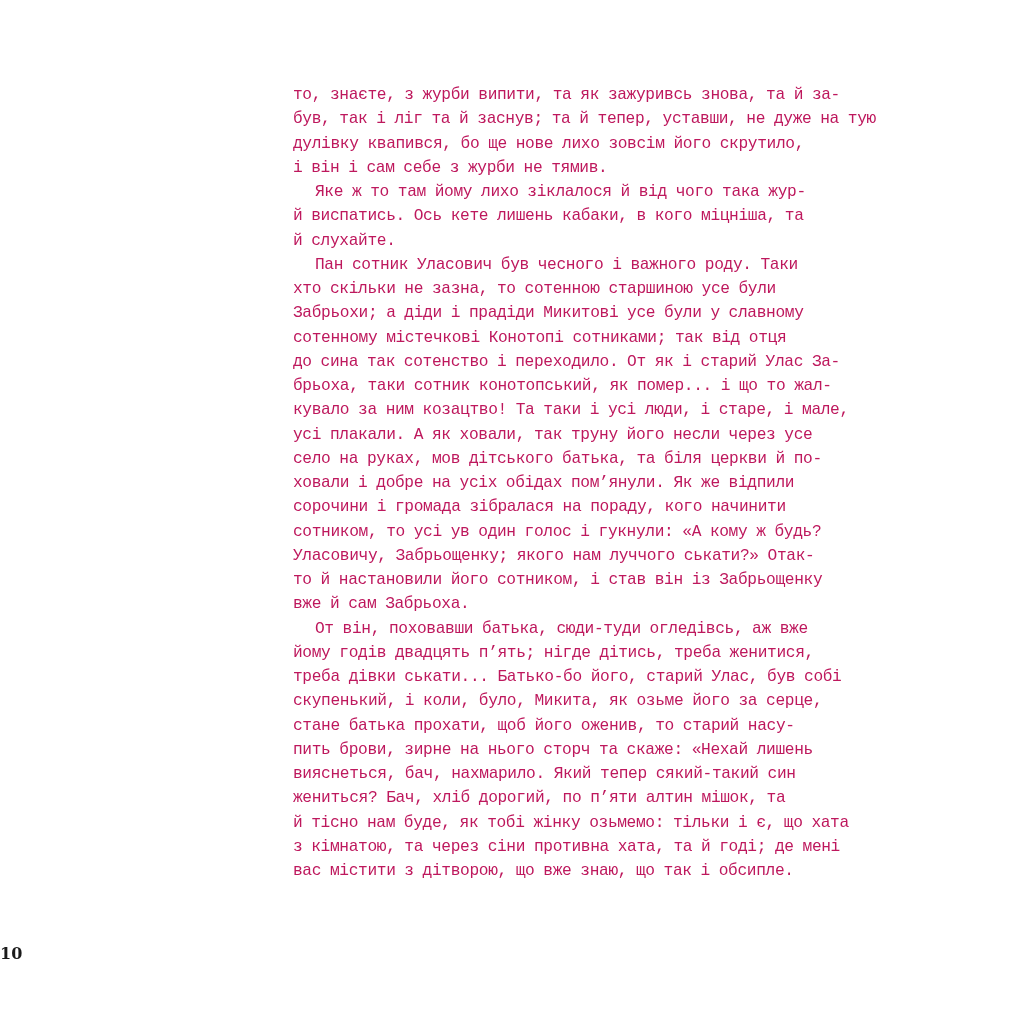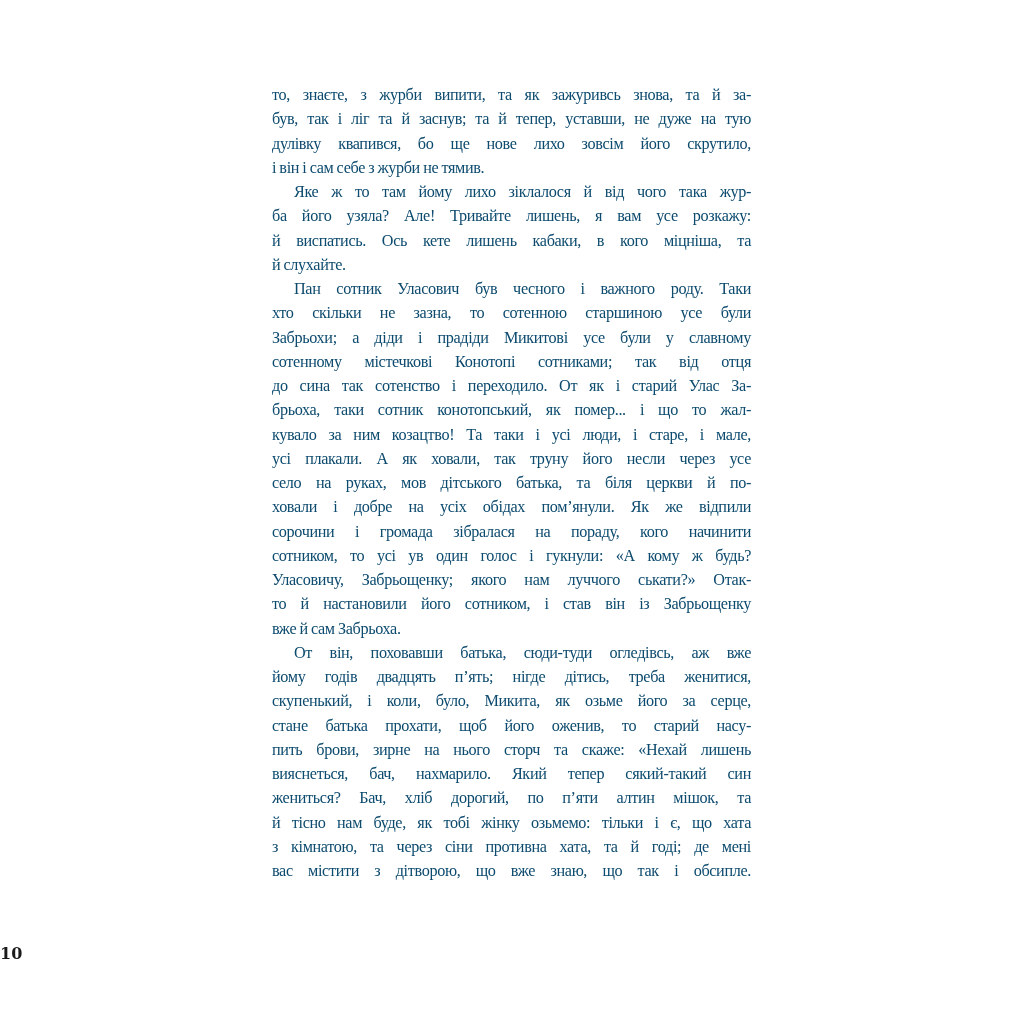--- a/index.html
+++ b/index.html
@@ -15,26 +15,26 @@
     }
     .page {
       position: absolute;
       left: 0; top: 0;
       width: 1024px;
       height: 1024px;
       background: #ffffff;
     }
     .text-block {
       position: absolute;
-      left: 272px;
+      left: 293px;
       top: 83px;
       width: 479px;
-      font-family: Liberation Serif, serif;
+      font-family: Liberation Mono, monospace;
       font-size: 16.2px;
-      color: #0c4a6e;
+      color: #be185d;
       letter-spacing: -0.35px;
       word-spacing: -0.5px;
     }
     .line {
       display: block;
       height: 24.25px;
       line-height: 24.25px;
       white-space: nowrap;
       text-align: justify;
       text-align-last: justify;
@@ -63,21 +63,20 @@
 
 <div class="page">
   <div class="text-block">
 
     <span class="line">то, знаєте, з журби випити, та як зажуривсь знова, та й за-</span>
     <span class="line">був, так і ліг та й заснув; та й тепер, уставши, не дуже на тую</span>
     <span class="line">дулівку квапився, бо ще нове лихо зовсім його скрутило,</span>
     <span class="line last">і він і сам себе з журби не тямив.</span>
 
     <span class="line indent">Яке ж то там йому лихо зіклалося й від чого така жур-</span>
-    <span class="line">ба його узяла? Але! Тривайте лишень, я вам усе розкажу:</span>
     <span class="line">й виспатись. Ось кете лишень кабаки, в кого міцніша, та</span>
     <span class="line last">й слухайте.</span>
 
     <span class="line indent">Пан сотник Уласович був чесного і важного роду. Таки</span>
     <span class="line">хто скільки не зазна, то сотенною старшиною усе були</span>
     <span class="line">Забрьохи; а діди і прадіди Микитові усе були у славному</span>
     <span class="line">сотенному містечкові Конотопі сотниками; так від отця</span>
     <span class="line">до сина так сотенство і переходило. От як і старий Улас За-</span>
     <span class="line">брьоха, таки сотник конотопський, як помер... і що то жал-</span>
     <span class="line">кувало за ним козацтво! Та таки і усі люди, і старе, і мале,</span>
@@ -85,20 +84,21 @@
     <span class="line">село на руках, мов дітського батька, та біля церкви й по-</span>
     <span class="line">ховали і добре на усіх обідах пом’янули. Як же відпили</span>
     <span class="line">сорочини і громада зібралася на пораду, кого начинити</span>
     <span class="line">сотником, то усі ув один голос і гукнули: «А кому ж будь?</span>
     <span class="line">Уласовичу, Забрьощенку; якого нам луччого ськати?» Отак-</span>
     <span class="line">то й настановили його сотником, і став він із Забрьощенку</span>
     <span class="line last">вже й сам Забрьоха.</span>
 
     <span class="line indent">От він, поховавши батька, сюди-туди огледівсь, аж вже</span>
     <span class="line">йому годів двадцять п’ять; нігде дітись, треба женитися,</span>
+    <span class="line">треба дівки ськати... Батько-бо його, старий Улас, був собі</span>
     <span class="line">скупенький, і коли, було, Микита, як озьме його за серце,</span>
     <span class="line">стане батька прохати, щоб його оженив, то старий насу-</span>
     <span class="line">пить брови, зирне на нього сторч та скаже: «Нехай лишень</span>
     <span class="line">вияснеться, бач, нахмарило. Який тепер сякий-такий син</span>
     <span class="line">жениться? Бач, хліб дорогий, по п’яти алтин мішок, та</span>
     <span class="line">й тісно нам буде, як тобі жінку озьмемо: тільки і є, що хата</span>
     <span class="line">з кімнатою, та через сіни противна хата, та й годі; де мені</span>
     <span class="line">вас містити з дітворою, що вже знаю, що так і обсипле.</span>
   </div>
 

